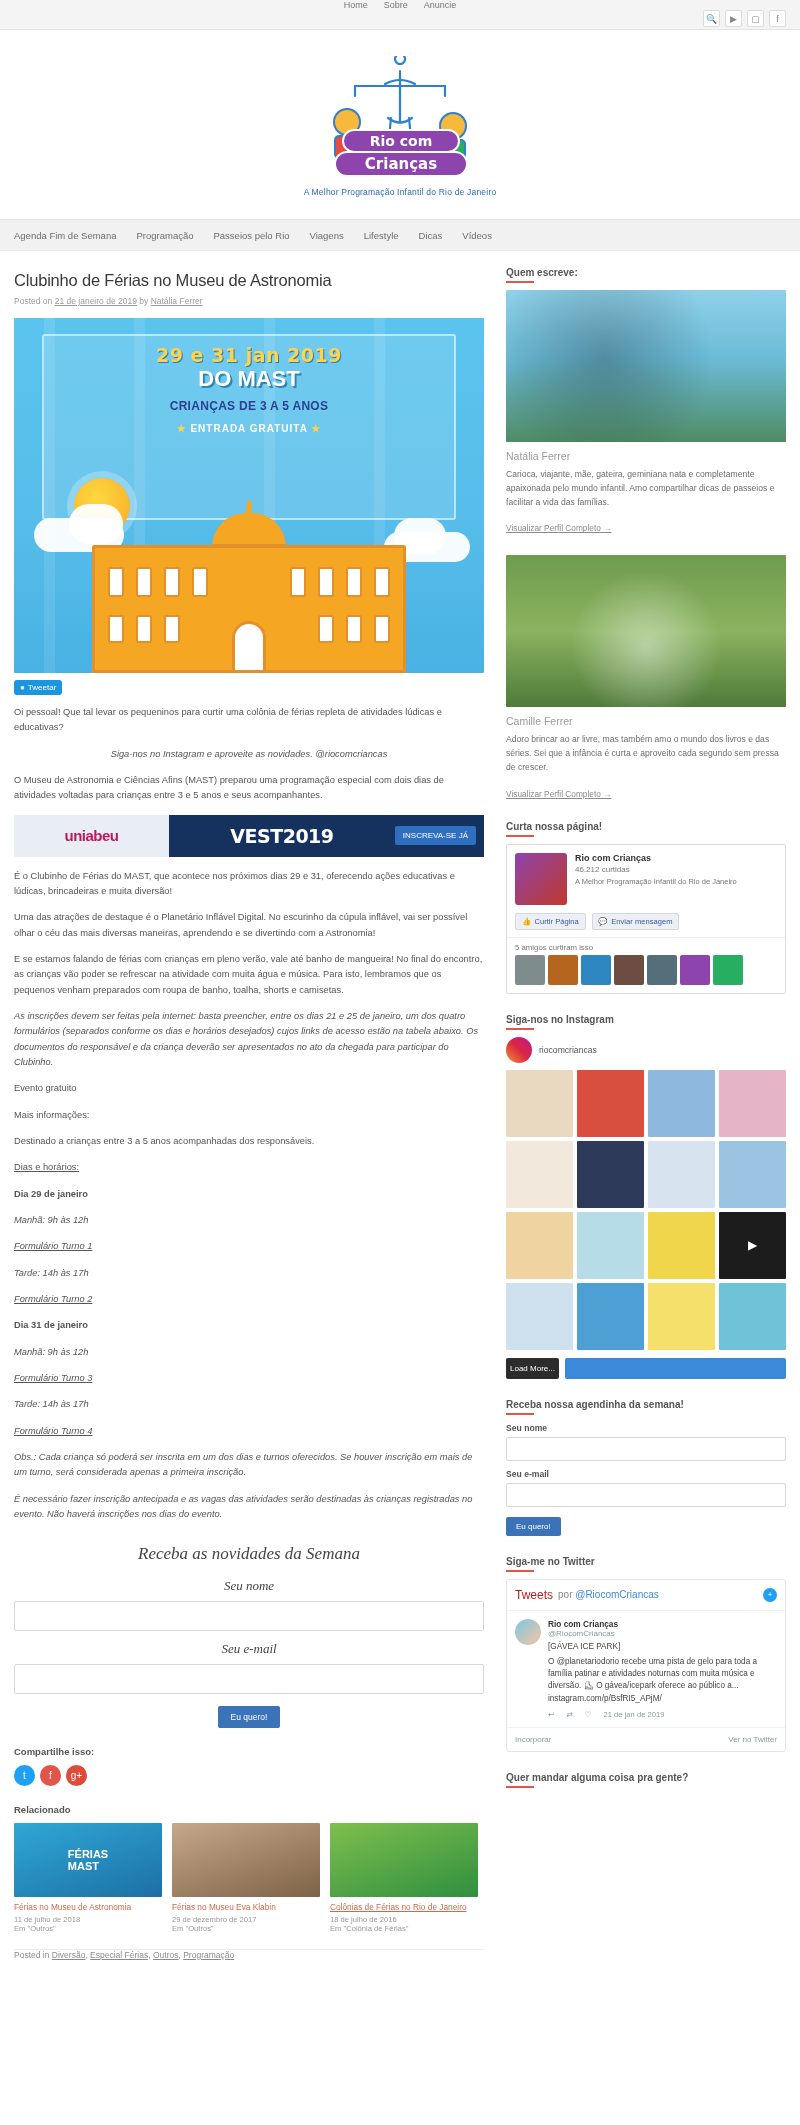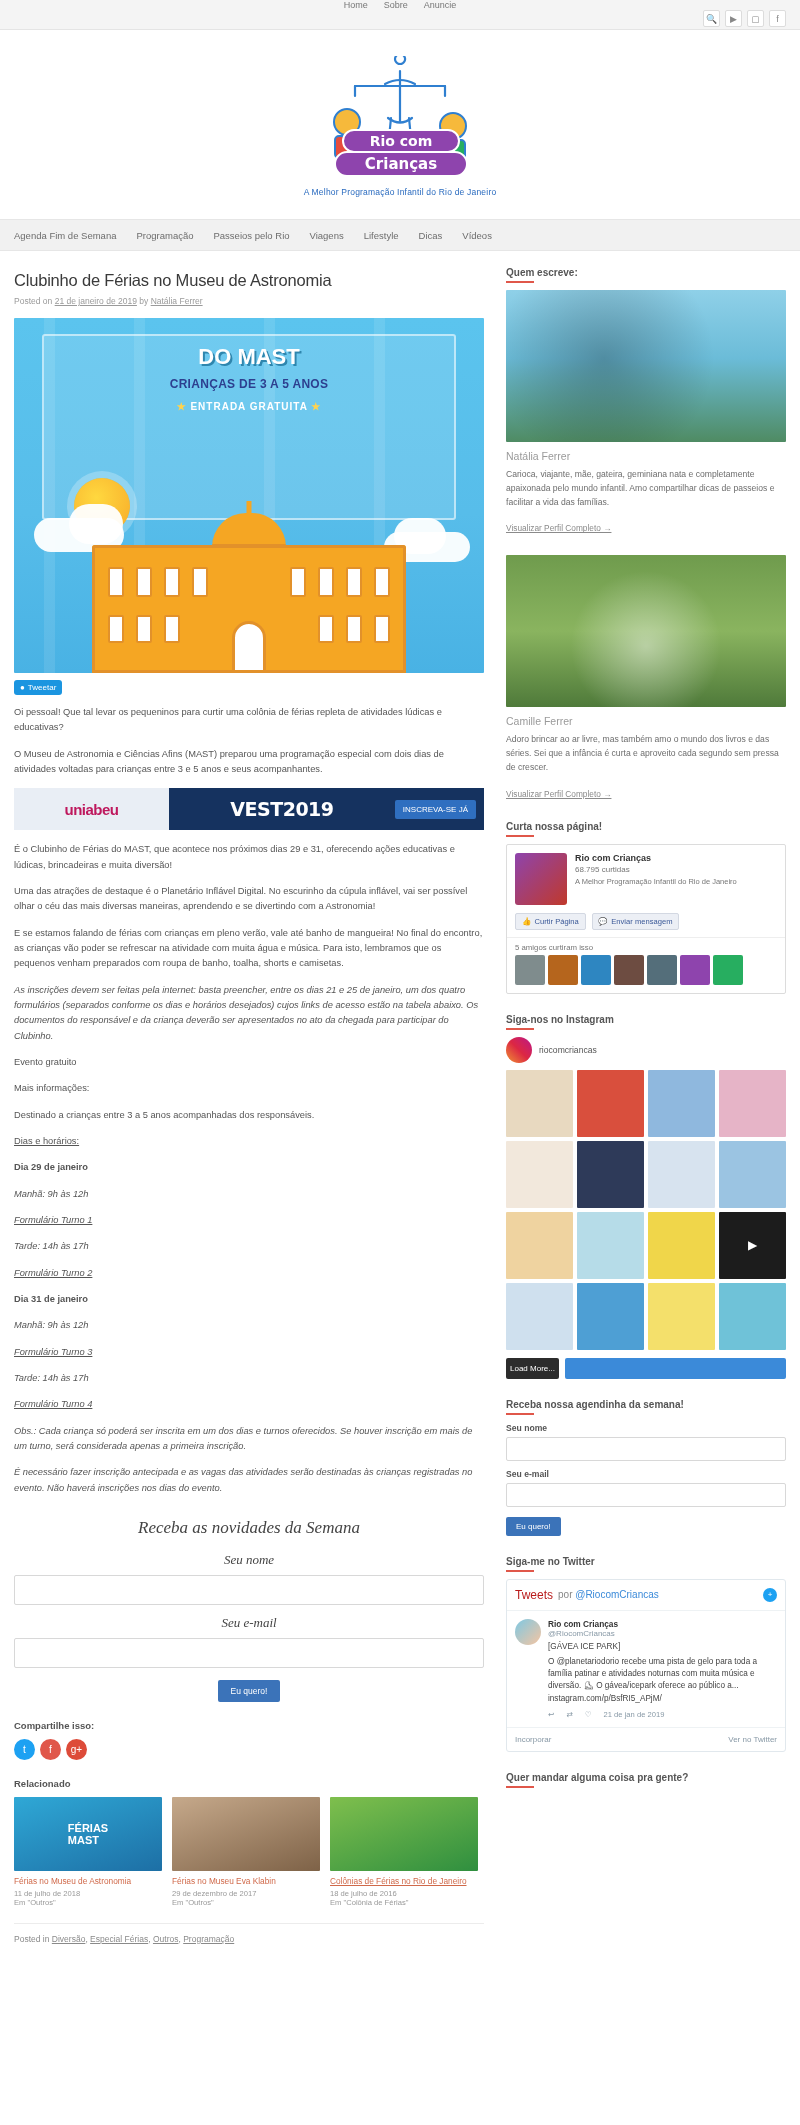--- a/index.html
+++ b/index.html
@@ -177,21 +177,21 @@
 
   
   .related { display: flex; gap: 10px; }
   .rel-card { width: 148px; }
   .rel-thumb { width: 100%; height: 74px; border-radius: 1px; position: relative; overflow: hidden; }
   .rel-title { font-size: 8.3px; color: #d0694a; margin: 5px 0 2px; line-height: 1.3; }
   .rel-date { font-size: 7.6px; color: #999; }
   .rel-cat { font-size: 7.6px; color: #999; }
 
   .postfooter { font-size: 8.5px; color: #8a8a8a; margin: 16px 0 10px;
-    border-top: 1px solid #ececec; padding-top: 10px; }
+    border-top: 1px solid #ececec; }
   .postfooter a { color: #8a8a8a; text-decoration: underline; }
 
   
   .nl {
     margin: 22px 0 6px; text-align: center;
   }
   .nl h2 {
     font-size: 17px; font-style: italic; font-family: "Liberation Serif", serif;
     color: #444; font-weight: normal; margin: 0 0 14px;
   }
@@ -357,20 +357,21 @@
       </div>
 
       
       <div class="flyer">
         <div class="stripe" style="left:30px"></div>
         <div class="stripe" style="left:120px"></div>
         <div class="stripe" style="left:250px"></div>
         <div class="stripe" style="left:360px"></div>
         <div class="panel"></div>
         <div class="fl-top">
+          <div class="fl-date">29 e 31 jan 2019</div>
           <div class="fl-l2">DO MAST</div>
           <div class="fl-l3">CRIANÇAS DE 3 A 5 ANOS</div>
           <div class="fl-l4"><span class="fl-star">★</span> <span>ENTRADA GRATUITA</span> <span class="fl-star">★</span></div>
         </div>
         <div class="sun"></div>
         <div class="cloud" style="left:20px;top:200px;width:90px;height:34px;"></div>
         <div class="cloud" style="left:55px;top:186px;width:54px;height:40px;"></div>
         <div class="cloud" style="right:14px;top:214px;width:86px;height:30px;"></div>
         <div class="cloud" style="right:38px;top:200px;width:52px;height:36px;"></div>
         <div class="dome"></div>
@@ -392,20 +393,21 @@
           <div class="arch"></div>
         </div>
       </div>
 
       <div class="tw-btn">
         <span>●</span>
         <span>Tweetar</span>
       </div>
 
       <p class="body">Oi pessoal! Que tal levar os pequeninos para curtir uma colônia de férias repleta de atividades lúdicas e educativas?</p>
+      <p class="body ctr">Siga-nos no Instagram e aproveite as novidades. @riocomcriancas</p>
       <p class="body">O Museu de Astronomia e Ciências Afins (MAST) preparou uma programação especial com dois dias de atividades voltadas para crianças entre 3 e 5 anos e seus acompanhantes.</p>
 
       <div class="adbanner">
         <div class="ad-left">
           <span class="ad-uni">uniabeu</span>
         </div>
         <div class="ad-mid">VEST2019</div>
         <div class="ad-btn">INSCREVA-SE JÁ</div>
       </div>
 
@@ -507,21 +509,21 @@
         <a href="#" class="author-link">Visualizar Perfil Completo →</a>
       </div>
 
       <div class="sb-block">
         <div class="sb-h">Curta nossa página!</div>
         <div class="fbw">
           <div class="fbw-top">
             <div class="fbw-logo"></div>
             <div>
               <div class="fbw-name">Rio com Crianças</div>
-              <div class="fbw-likes">68.795 curtidas</div>
+              <div class="fbw-likes">46.212 curtidas</div>
               <div class="fbw-sub">A Melhor Programação Infantil do Rio de Janeiro</div>
             </div>
           </div>
           <div class="fbw-btns">
             <div class="fbbtn">
               <span>👍</span>
               <span>Curtir Página</span>
             </div>
             <div class="fbbtn">
               <span>💬</span>

